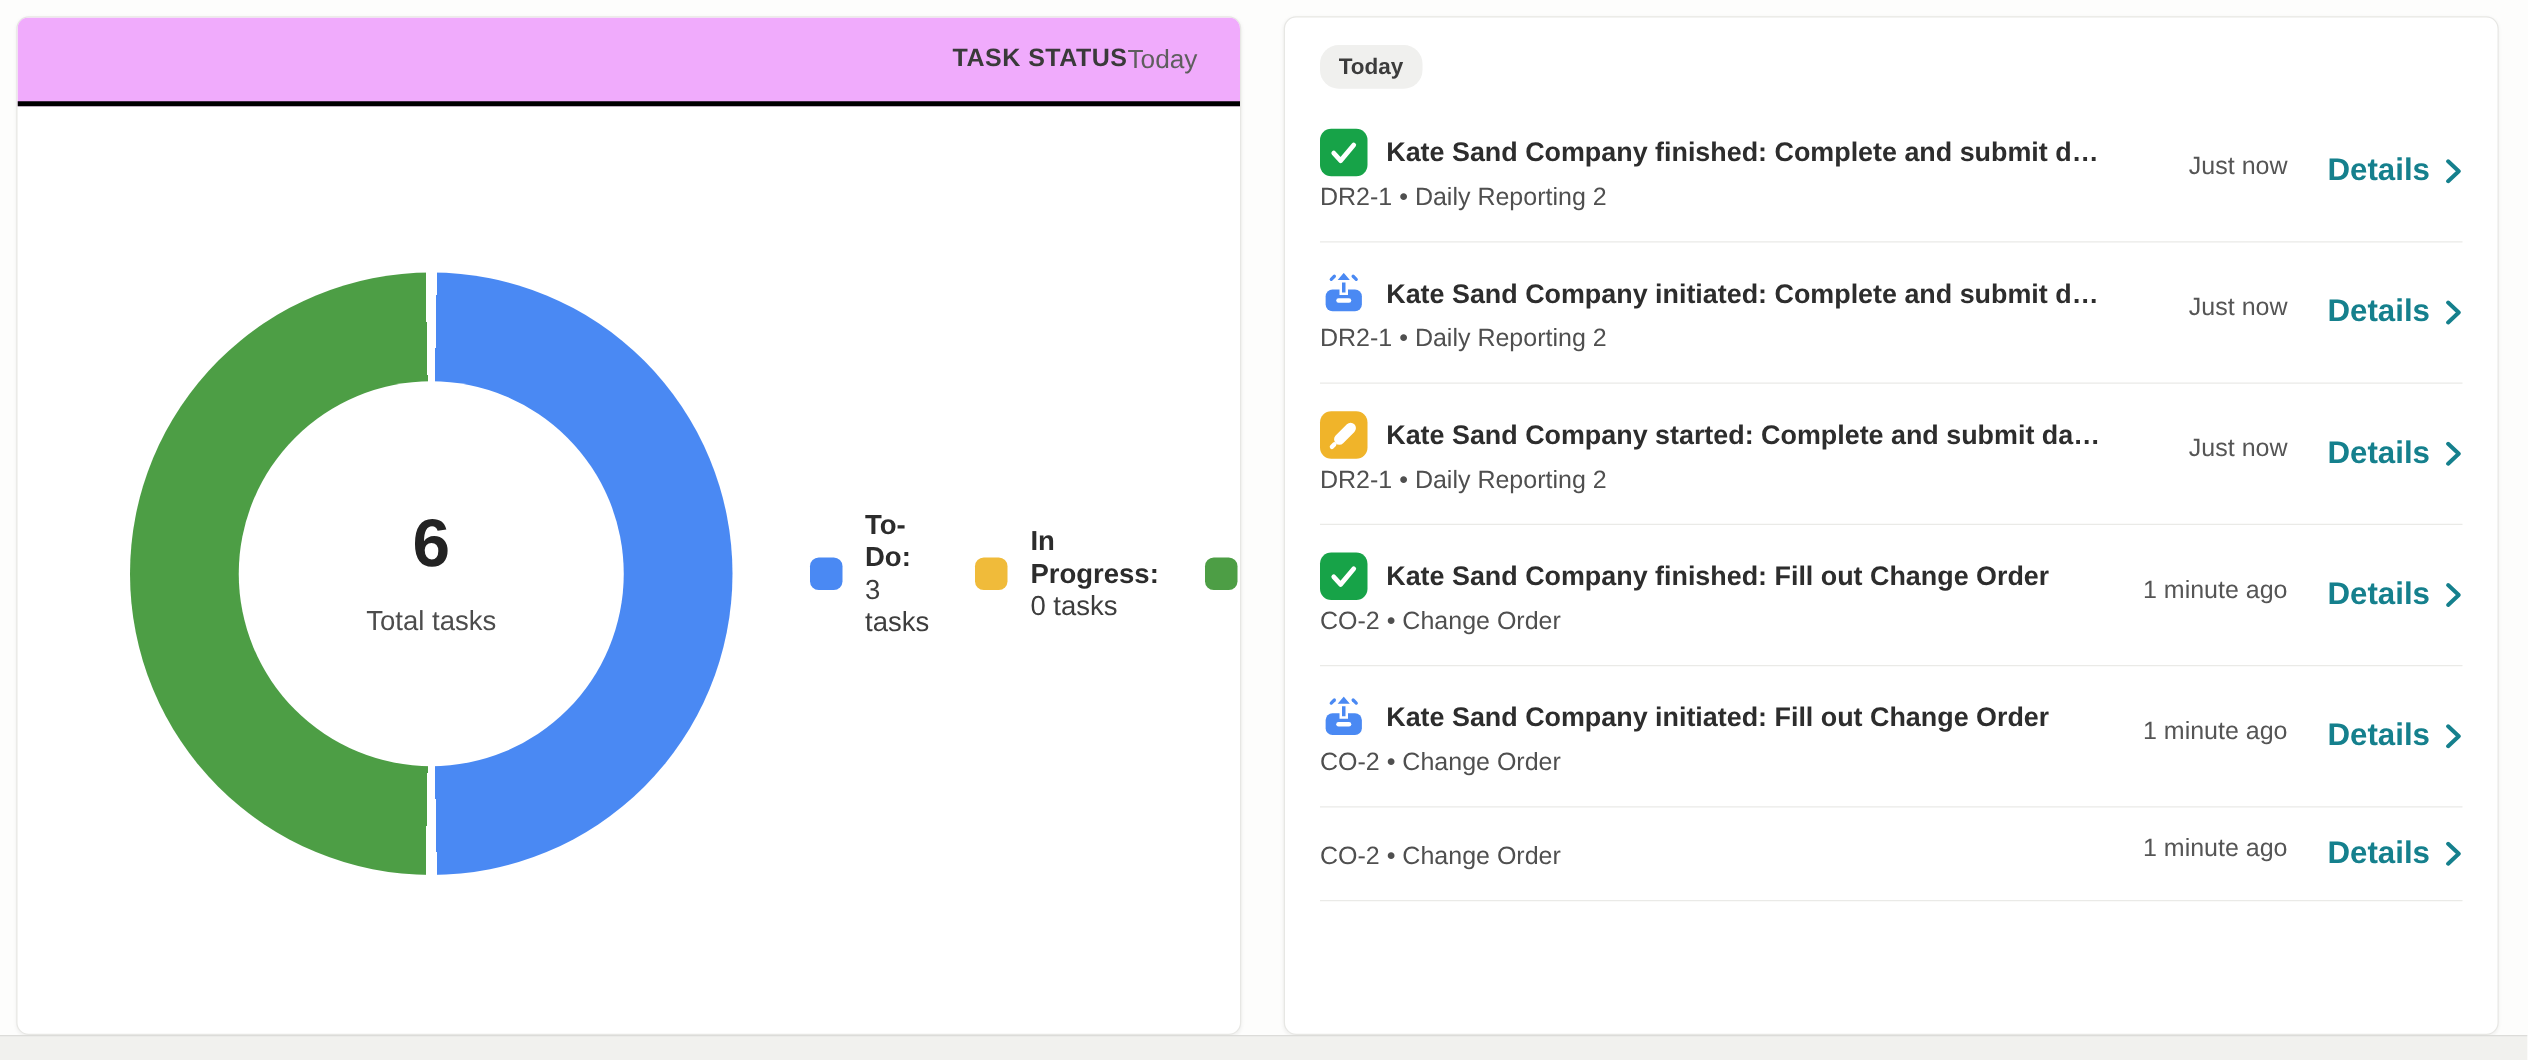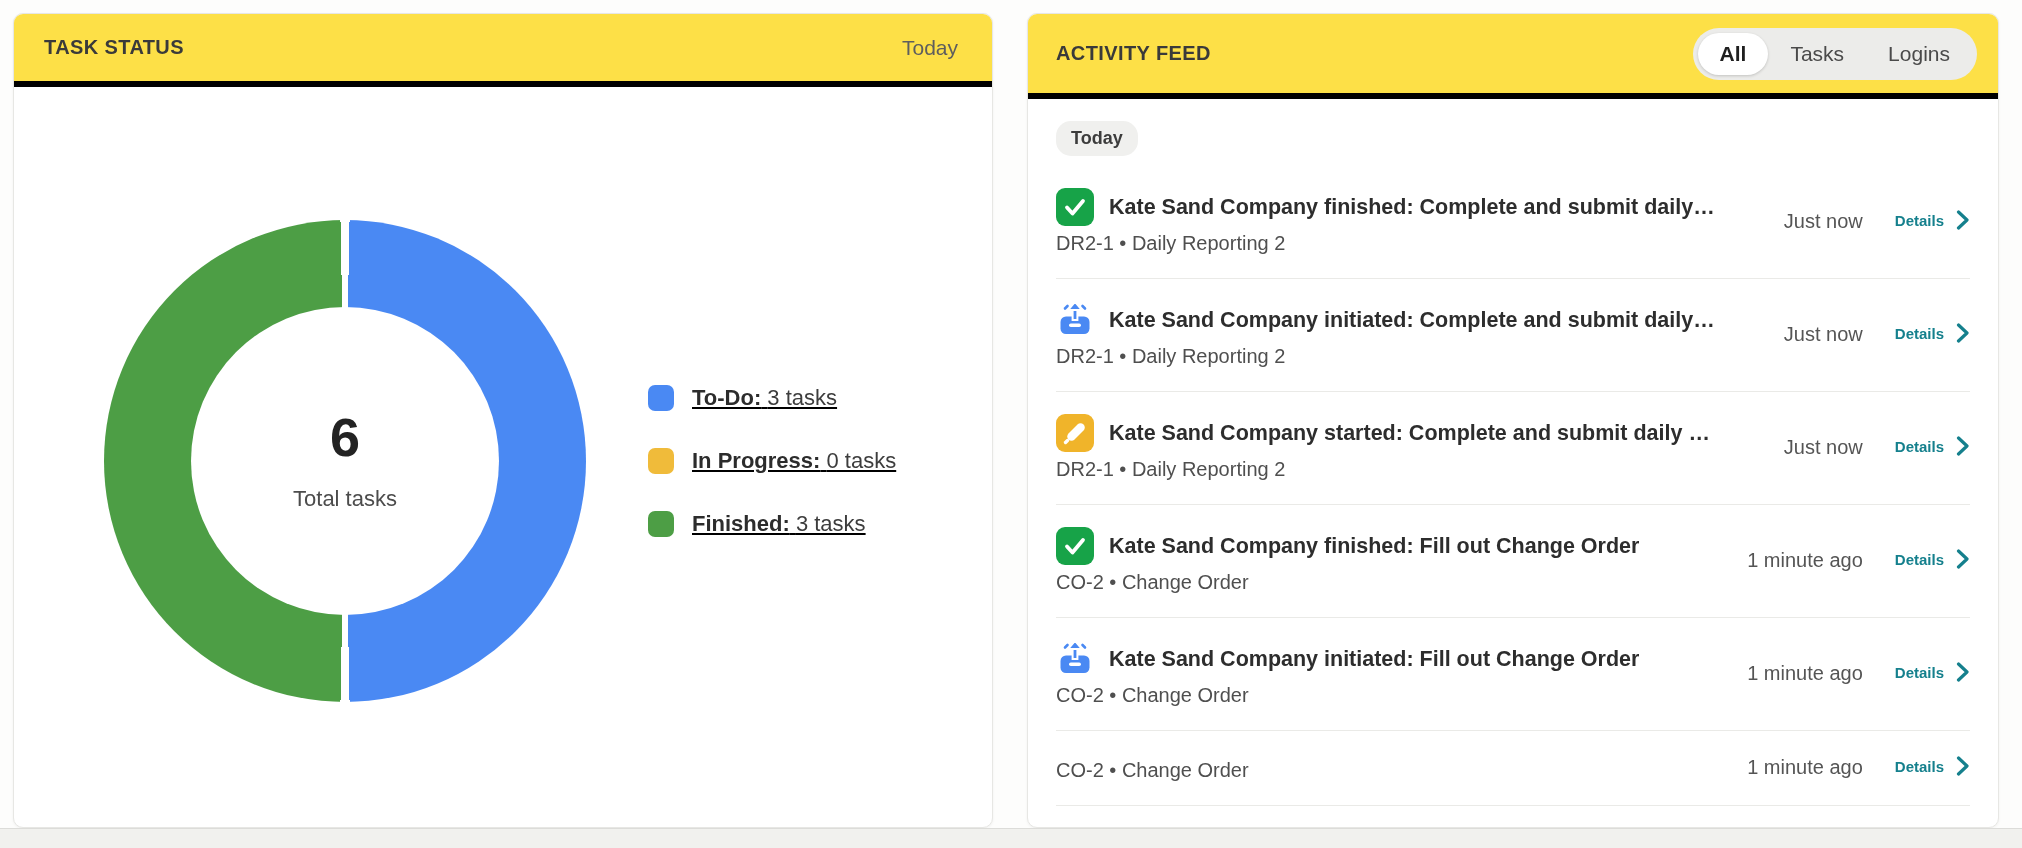--- a/index.html
+++ b/index.html
@@ -11,22 +11,22 @@
   }
   .cards{position:absolute;left:13px;top:13px;display:flex;gap:34px;}
   .card{
     background:#fff;border:1px solid #e7e7e4;border-radius:10px;
     box-shadow:0 1px 3px rgba(0,0,0,.05);
     overflow:hidden;height:815px;box-sizing:border-box;
   }
   .card-tasks{width:980px;}
   .card-feed{width:972px;}
   .card-header{
-    background:#fde047;border-bottom:6px solid #000000;
-    display:flex;align-items:center;justify-content:space-between;
+    background:#f0abfc;border-bottom:4px solid #000000;
+    display:flex;align-items:center;justify-content:flex-end;
   }
   .card-tasks .card-header{height:67px;padding:0 34px 0 30px;}
   .card-feed .card-header{height:79px;padding:0 21px 0 28px;}
   .card-title{
     margin:0;font-size:20px;font-weight:700;color:#3a3a3a;letter-spacing:.4px;
   }
   .period-label{font-size:21px;color:#5e5e5e;}
 
   
   .task-body{display:flex;align-items:center;height:747px;}
@@ -35,21 +35,21 @@
     position:relative;flex:0 0 482px;
   }
   .donut-hole{
     position:absolute;left:87px;top:87px;width:308px;height:308px;
     background:#fff;border-radius:50%;
     display:flex;flex-direction:column;align-items:center;justify-content:center;
   }
   .donut-count{font-size:54px;font-weight:600;color:#232323;line-height:1;}
   .donut-caption{font-size:22px;color:#4c4c4c;margin-top:22px;}
   .legend{list-style:none;margin:0 0 0 62px;padding:0;
-    display:flex;flex-direction:column;gap:37px;text-decoration:underline;}
+    display:flex;flex-direction:row;gap:37px;}
   .legend li{display:flex;align-items:center;gap:18px;font-size:22px;color:#3d3d3d;}
   .legend-swatch{width:26px;height:26px;border-radius:7px;flex:0 0 26px;}
   .legend b{font-weight:700;color:#2c2c2c;}
 
   
   .tabs{
     background:#ececea;border-radius:26px;padding:5px;height:52px;
     box-sizing:border-box;display:flex;align-items:center;
   }
   .tab{
@@ -68,21 +68,21 @@
     border-bottom:1px solid #eaeae7;}
   .row-main{flex:1;min-width:0;}
   .row-top{display:flex;align-items:center;gap:15px;}
   .row-icon{width:38px;height:38px;flex:0 0 38px;border-radius:9px;
     display:flex;align-items:center;justify-content:center;}
   .row-title{font-size:21.5px;font-weight:700;color:#2d2d2d;white-space:nowrap;
     overflow:hidden;text-overflow:ellipsis;}
   .row-sub{margin-top:6px;font-size:20px;color:#4f4f4f;}
   .row-side{display:flex;align-items:flex-start;gap:32px;padding-left:20px;}
   .row-time{font-size:20px;color:#555;min-width:128px;text-align:right;white-space:nowrap;}
-  .row-details{display:flex;align-items:center;gap:12px;font-size:15px;
+  .row-details{display:flex;align-items:center;gap:12px;font-size:25px;
     font-weight:700;color:var(--teal,#15808d);cursor:pointer;text-decoration:none;}
 
   .bottom-strip{
     position:absolute;left:0;bottom:0;width:100%;height:19px;
     background:#f1f1ee;border-top:1px solid #dcdcd9;
   }
 </style>
 </head>
 <body>
 
@@ -113,28 +113,20 @@
 
   <li>
     <span class="legend-swatch" style="background: rgb(77, 158, 69);"></span>
     <span class="legend-text"><b>Finished:</b> <span>3 tasks</span></span>
   </li>
 </ul>
     </div>
   </section>
 
   <section class="card card-feed">
-    <header class="card-header">
-      <h2 class="card-title">ACTIVITY FEED</h2>
-      <div class="tabs" id="tabs">
-          <div class="tab active">All</div>
-          <div class="tab">Tasks</div>
-          <div class="tab">Logins</div>
-        </div>
-    </header>
     <div class="feed-body">
       <span class="day-badge">Today</span>
       <div class="feed-list" id="feed-list">
   <div class="feed-row">
     <div class="row-main">
       <div class="row-top">
         <span class="row-icon" style="background: rgb(23, 163, 72);">
                   <svg viewBox="0 0 38 38" width="38" height="38">
     <path d="M11 19.5 L16.5 25.5 L27 13" fill="none" stroke="#ffffff" stroke-width="3.8" stroke-linecap="round" stroke-linejoin="round"></path>
   </svg>

